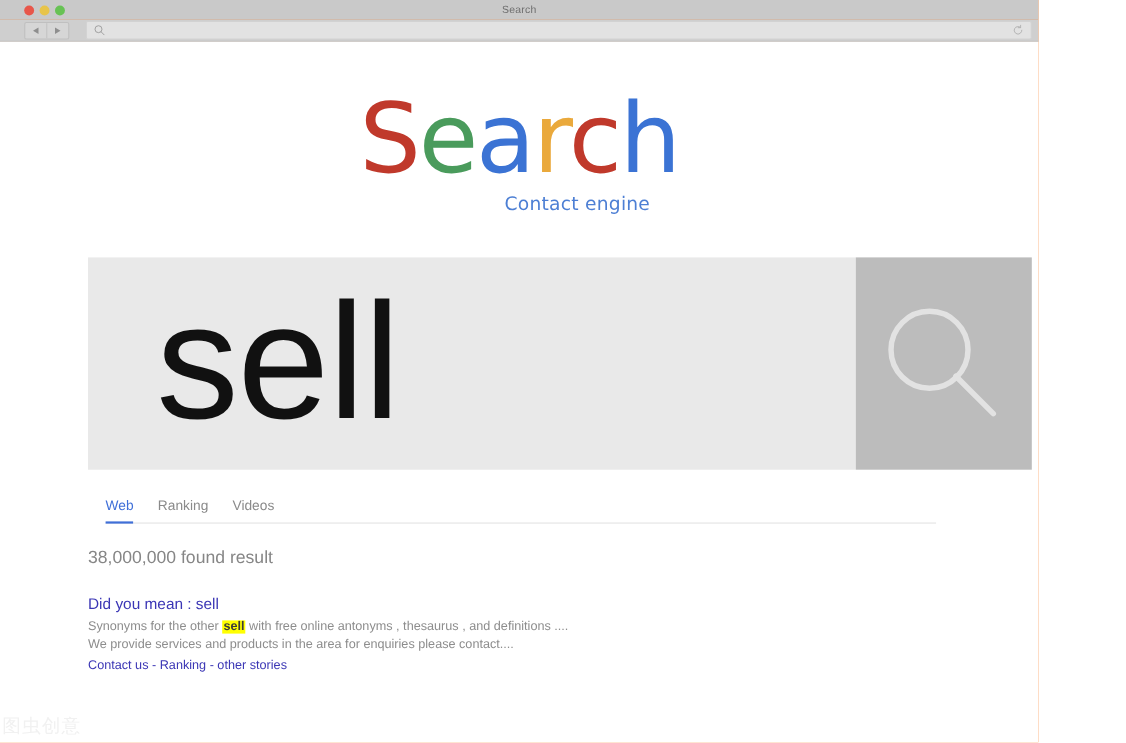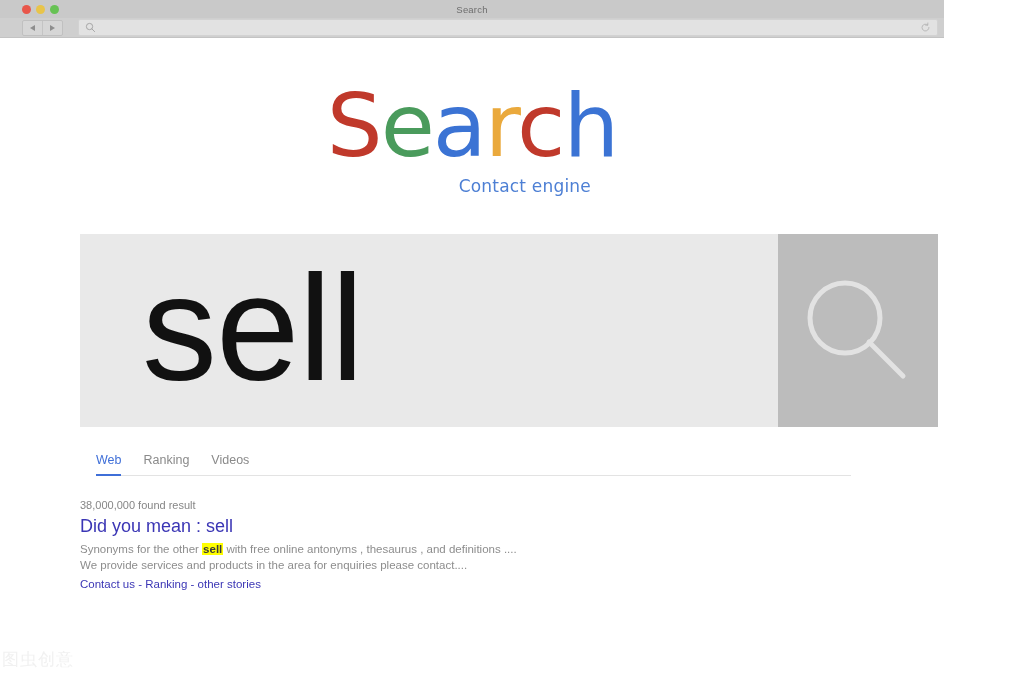--- a/index.html
+++ b/index.html
@@ -206,27 +206,27 @@
   }
 
   
   .results {
     position: absolute;
     left: 80px;
     top: 461px;
     width: 900px;
   }
   .found-count {
-    font-size: 11px;
+    font-size: 16px;
     color: #868686;
-    margin-bottom: 4px;
+    margin-bottom: 24px;
   }
   .result { margin-bottom: 16px; }
   .result-title {
-    font-size: 18px;
+    font-size: 14px;
     color: #3b36b5;
     line-height: 1.25;
     margin-bottom: 3px;
   }
   .result-url {
     font-size: 11px;
     color: #2a7a2a;
     margin-bottom: 4px;
     line-height: 1.35;
   }

